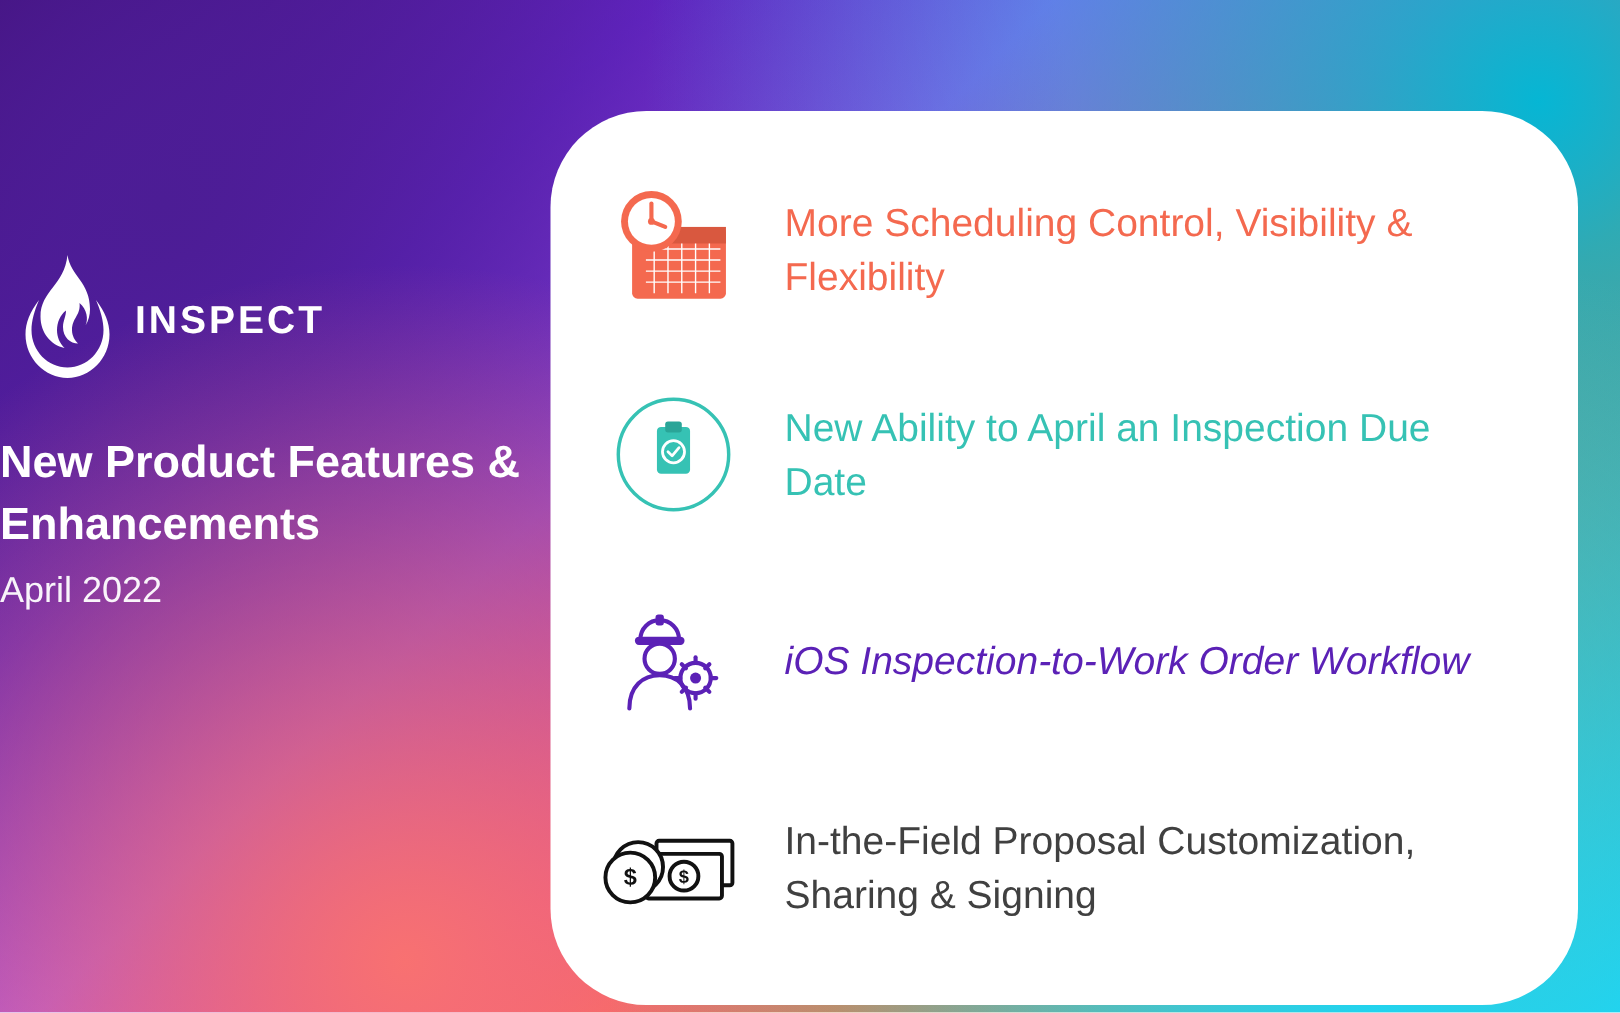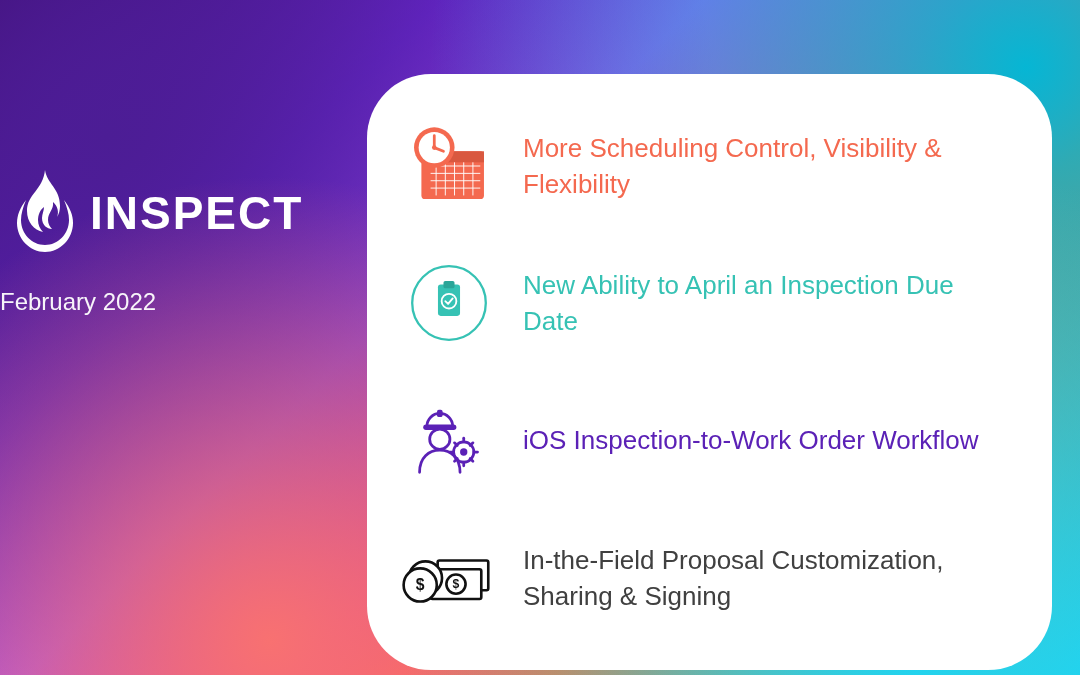--- a/index.html
+++ b/index.html
@@ -10,54 +10,55 @@
       radial-gradient(circle at 85% 100%, #22d3ee 0%, rgba(34,211,238,0) 45%),
       radial-gradient(circle at 95% 10%, #06b6d4 0%, rgba(6,182,212,0) 50%),
       radial-gradient(circle at 25% 95%, #f87171 0%, rgba(248,113,113,0) 45%),
       radial-gradient(circle at 10% 20%, #4c1d95 0%, rgba(76,29,149,0) 55%),
       linear-gradient(135deg, #3b0764 0%, #6d28d9 25%, #a855f7 40%, #ec4899 55%, #f97316 70%, #22d3ee 100%);
   }
   .left {
     position: absolute; left: 0; top: 170px; width: 380px; padding: 0 0 0 0; color: #fff;
   }
   .logo-row { display: flex; align-items: center; gap: 14px; margin-bottom: 32px; padding-left: 14px; }
-  .logo-text { font-weight: 700; letter-spacing: 2px; line-height: 1.05; font-size: 46px; }
+  .logo-text { font-weight: 700; letter-spacing: 2px; line-height: 1.05; font-size: 26px; }
   .subtitle { font-size: 30px; font-weight: 600; line-height: 1.35; margin-bottom: 10px; }
   .date { font-size: 24px; font-weight: 400; opacity: .95; }
   .card {
     position: absolute; right: 28px; top: 74px; width: 685px; height: 596px;
     background: #fff; border-radius: 64px; padding: 44px 42px 44px 34px;
     display: flex; flex-direction: column; justify-content: space-between;
   }
   .feat { display: flex; align-items: center; gap: 26px; }
   .icon-box { width: 96px; height: 96px; display:flex; align-items:center; justify-content:center; flex-shrink:0; }
   .feat-text { font-size: 26px; line-height: 1.4; font-weight: 500; }
   .c-orange { color: #f4694f; }
   .c-teal   { color: #36c2b4; }
-  .c-purple { color: #5b21b6; }
+  .c-purple { color: #5b21b6; font-style: italic; }
   .c-gray   { color: #404040; }
 </style>
 </head>
 <body>
 
 <div class="canvas">
 
   <div class="left">
     <div class="logo-row">
       <span>
         <svg width="62" height="82" viewBox="0 0 62 82" fill="none">
           <path d="M31 0 C33 14 46 18 46 36 C46 40 45 44 43 47 C45 43 44 36 39 32 C40 40 34 42 34 50 C34 54 36 57 38 59 C33 59 28 55 28 48 C28 44 30 41 30 37 C26 40 24 45 24 50 C24 55 26 59 29 62 C20 60 13 52 13 41 C13 24 29 20 31 0 Z
                  M12 30 C6 38 3 45 3 53 C3 69 16 82 31 82 C46 82 59 69 59 53 C59 45 56 38 50 30 C53 37 55 44 55 50 C55 64 44 75 31 75 C18 75 7 64 7 50 C7 44 9 37 12 30 Z" fill="#ffffff"></path>
         </svg>
       </span>
       <div class="logo-text">
         <div>INSPECT</div>
       </div>
     </div>
-    <div class="date">February 2022</div>
+    <div class="subtitle">New Product Features &amp; Enhancements</div>
+    <div class="date">April 2022</div>
   </div>
 
   <div class="card">
 
     <div class="feat">
       <div class="icon-box">
         <svg width="92" height="92" viewBox="0 0 100 100">
           <rect x="20" y="34" width="68" height="52" rx="4" fill="#f4694f"></rect>
           <rect x="20" y="34" width="68" height="12" fill="#d9583f"></rect>
           <g stroke="#fff" stroke-width="1">

